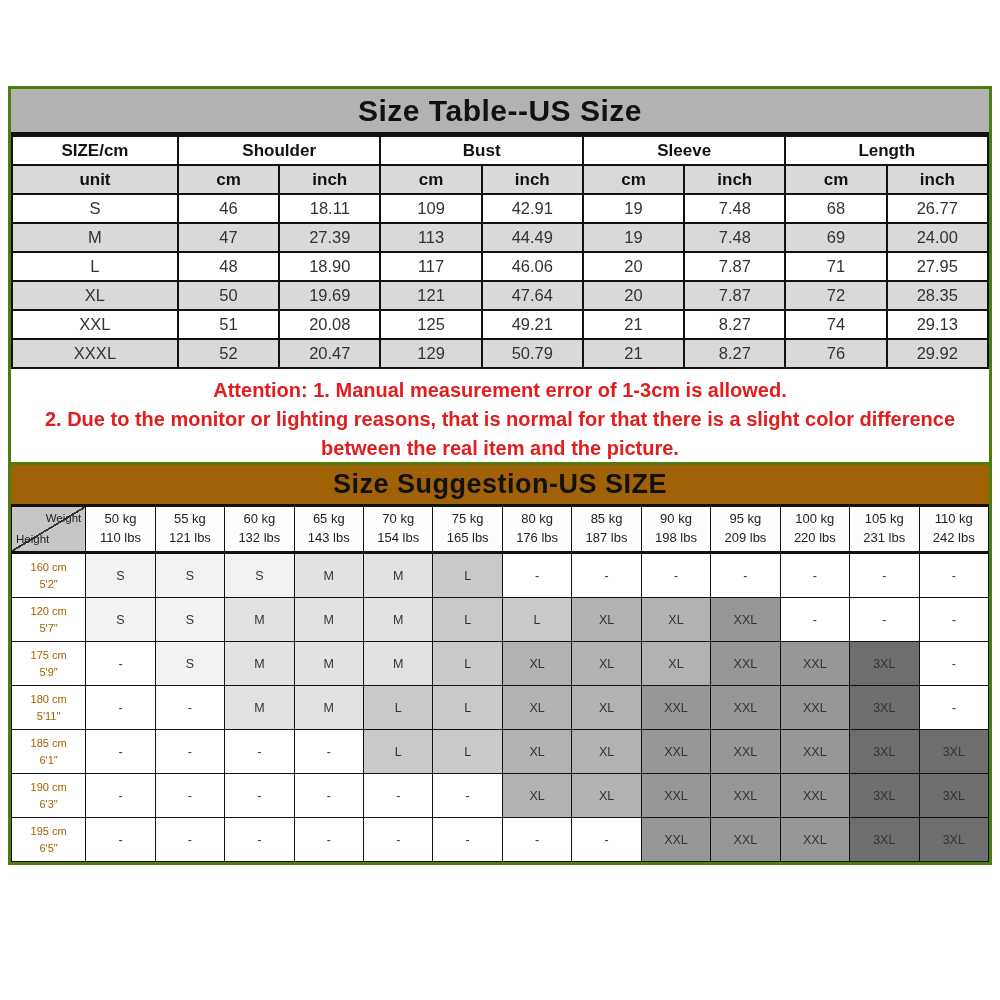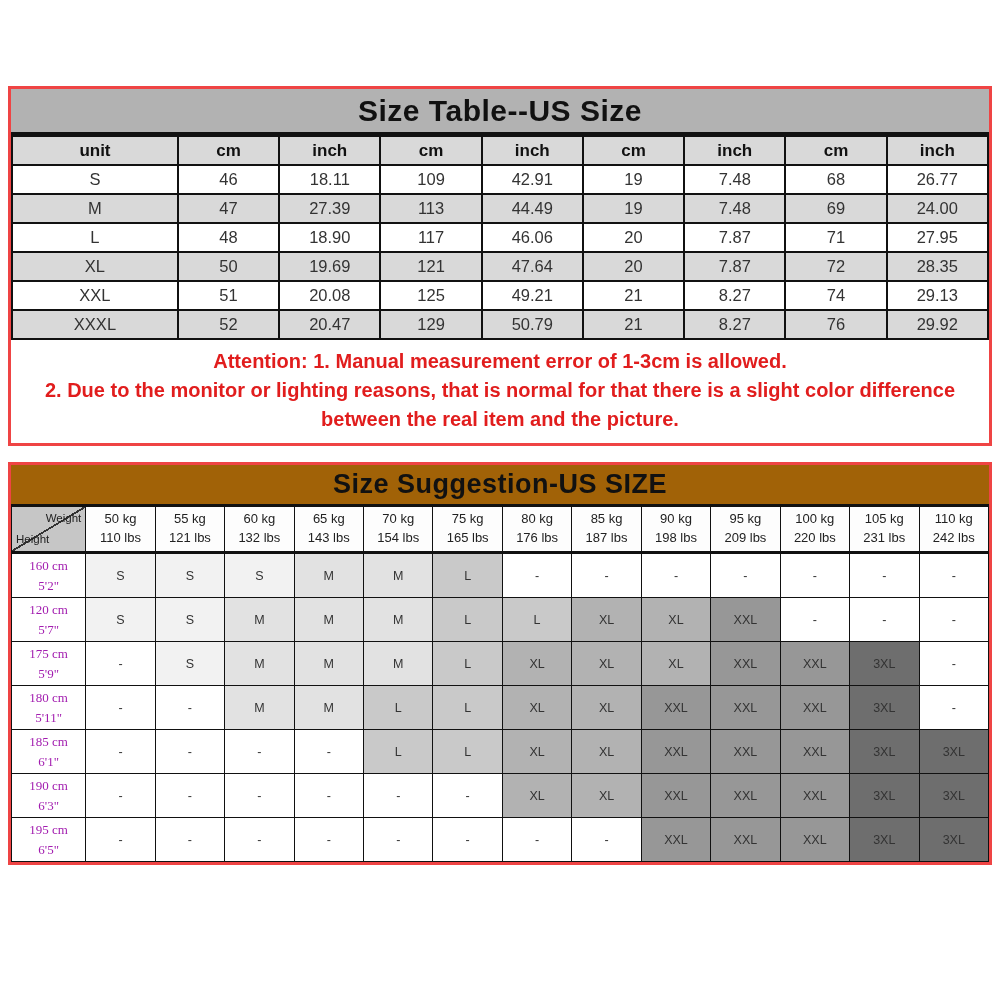--- a/index.html
+++ b/index.html
@@ -1,21 +1,21 @@
 <!DOCTYPE html>
 <html><head>
 <meta charset="utf-8">
 <style>
   html,body{margin:0;padding:0;}
   body{
     width:1000px;height:1000px;background:#ffffff;
     font-family:"Liberation Sans",sans-serif;position:relative;overflow:hidden;
   }
   .box{
-    position:absolute;left:8px;right:8px;border:3px solid #ef4444;background:#fff;
+    position:absolute;left:8px;right:8px;border:3px solid #4d7c0f;background:#fff;
   }
   #size-box{top:86px;}
   #suggest-box{top:462px;}
   .title-bar{
     background:#b2b2b2;text-align:center;font-weight:bold;color:#111;
     border-bottom:3px solid #111;letter-spacing:0.5px;
   }
   #size-title{font-size:30px;line-height:43px;height:43px;}
   #suggest-title{font-size:27px;line-height:39px;height:39px;border-bottom:2px solid #111;}
 
@@ -34,21 +34,21 @@
     text-align:center;font-weight:bold;font-size:20px;line-height:29px;
     padding:7px 4px 9px 4px;background:#fff;
   }
 
   
   .t2 th,.t2 td{
     border:1.5px solid #111;text-align:center;vertical-align:middle;
     padding:0;overflow:hidden;
   }
   .t2 thead th{height:44px;font-size:13px;font-weight:normal;color:#222;line-height:1.45;background:#fdfdfd;border-bottom:3px solid #111;}
-  .t2 tbody th{height:43px;font-size:13px;font-weight:normal;color:#a21caf;line-height:1.5;background:#fff;font-family:Liberation Serif, serif;}
+  .t2 tbody th{height:43px;font-size:11px;font-weight:normal;color:#a16207;line-height:1.5;background:#fff;}
   .t2 tbody td{font-size:12.5px;color:#333;}
   #corner-cell{position:relative;padding-left:8px;}
   .diag{
     position:absolute;inset:0;
     background:linear-gradient(to bottom right,transparent 48.8%,#333 48.8%,#333 51.2%,transparent 51.2%);
   }
   .corner-top{position:absolute;top:3px;right:4px;font-size:11.5px;color:#222;}
   .corner-bottom{position:absolute;bottom:3px;left:4px;font-size:11.5px;color:#222;}
 </style>
 </head>
@@ -62,20 +62,27 @@
       <col style="width:10.375%">
         <col style="width:10.375%">
       <col style="width:10.375%">
         <col style="width:10.375%">
       <col style="width:10.375%">
         <col style="width:10.375%">
       <col style="width:10.375%">
         <col style="width:10.375%">
     </colgroup>
     <thead id="t1-head">
+        <tr>
+          <th>SIZE/cm</th>
+          <th colspan="2">Shoulder</th>
+          <th colspan="2">Bust</th>
+          <th colspan="2">Sleeve</th>
+          <th colspan="2">Length</th>
+        </tr>
         <tr style="background: rgb(217, 217, 217);">
           <th>unit</th>
           <th>cm</th>
           <th>inch</th>
           <th>cm</th>
           <th>inch</th>
           <th>cm</th>
           <th>inch</th>
           <th>cm</th>
           <th>inch</th>

